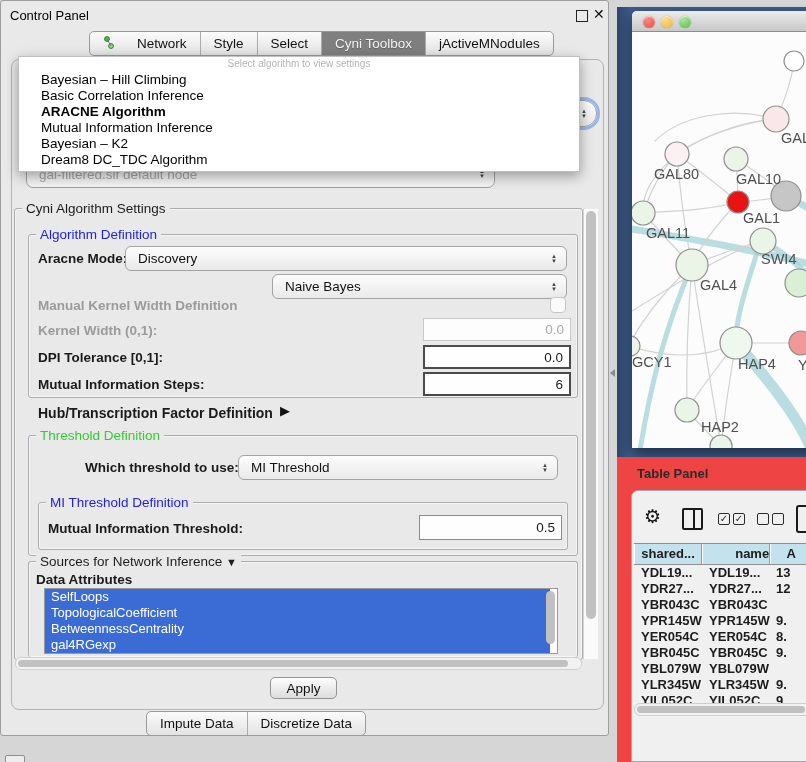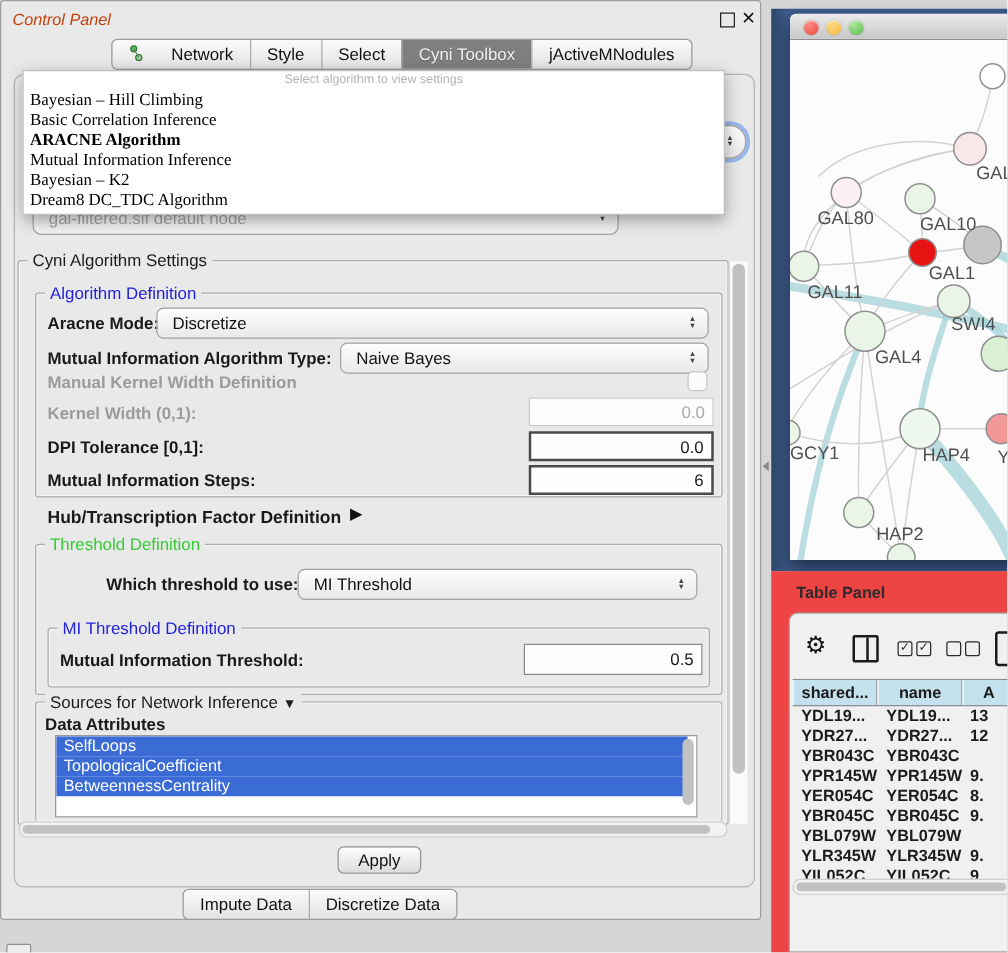--- a/index.html
+++ b/index.html
@@ -2,21 +2,21 @@
 <html><head>
 <meta charset="utf-8">
 <style>
   html,body{margin:0;padding:0;}
   #root{position:relative;width:806px;height:762px;background:#D6D6D6;overflow:hidden;
         font-family:"Liberation Sans","DejaVu Sans",sans-serif;font-size:13px;color:#1c1c1c;}
   .abs{position:absolute;}
   
   .cp-window{left:0;top:6;width:609px;height:736px;background:#E9E9E9;border:1px solid #9E9E9E;
              border-radius:3px;box-sizing:border-box;}
-  .cp-title{left:9px;top:7px;font-size:13px;color:#c2410c;font-style:italic;}
+  .cp-title{left:9px;top:7px;font-size:13px;color:#000000;}
   .float-icon{left:575px;top:9px;width:10px;height:10px;border:1.5px solid #222;}
   .close-icon{left:592px;top:5px;font-size:14px;font-weight:bold;color:#111;}
   
   .tabbar{left:88px;top:30px;height:23px;display:flex;border:1px solid #9a9a9a;border-radius:5px;
           overflow:hidden;background:linear-gradient(#FBFBFB,#E3E3E3);}
   .tab{display:flex;align-items:center;justify-content:center;gap:5px;padding:0 13px;
        border-left:1px solid #ABABAB;font-size:13.5px;color:#111;white-space:nowrap;}
   .tab:first-child{border-left:none;gap:22px;}
   .tab.sel{background:#7F7F7F;color:#F2F2F2;text-shadow:0 1px 1px rgba(0,0,0,.25);}
   
@@ -45,21 +45,21 @@
   .sb-v{background:#FAFAFA;border-left:1px solid #D5D5D5;}
   .thumb{background:#C1C1C1;border-radius:6px;}
   .sb-h{background:#F2F2F2;border:1px solid #CFCFCF;border-radius:6px;}
   
   .btn{box-sizing:border-box;background:linear-gradient(#FDFDFD,#DCDCDC);border:1px solid #939393;
        border-radius:5px;display:flex;align-items:center;justify-content:center;font-size:13.5px;color:#111;}
   
   .popup{left:18px;top:56px;width:560px;height:114px;background:#FFFFFF;border:1px solid #C0C0C0;
          box-shadow:0 4px 12px rgba(0,0,0,.35);z-index:30;}
   .popup-prompt{height:15px;text-align:center;color:#B4B4B4;font-size:10px;line-height:14px;}
-  .popup-item{height:16px;line-height:16px;padding-left:5px;font-size:13.5px;color:#000;white-space:nowrap;font-family:Liberation Serif, serif;}
+  .popup-item{height:16px;line-height:16px;padding-left:22px;font-size:13.5px;color:#000;white-space:nowrap;}
   .popup-item.bold{font-weight:bold;}
   
   .desktop{left:617px;top:7px;width:189px;height:450px;background:linear-gradient(90deg,#2E4769 0px,#3E5C8E 14px);}
   .net-window{left:632px;top:11px;width:200px;height:437px;background:#FCFCFC;border-radius:5px 5px 0 0;
               box-shadow:0 6px 14px rgba(0,0,0,.5);}
   .net-titlebar{left:0;top:0;width:100%;height:21px;border-radius:5px 5px 0 0;
                 background:linear-gradient(#EBEBEB,#C8C8C8);border-bottom:1px solid #8E8E8E;box-sizing:border-box;}
   .light{width:12px;height:12px;border-radius:50%;top:4.5px;box-shadow:inset 0 1px 1px rgba(255,255,255,.7),0 0 1px rgba(0,0,0,.5);}
   .table-region{left:617px;top:457px;width:189px;height:396px;background:#ef4444;font-weight:bold;}
   .tp-title{left:20px;top:9px;font-size:13px;color:#2b2b2b;}
@@ -73,21 +73,21 @@
   .page-icon{width:18px;height:24px;border:2.5px solid #1a1a1a;border-radius:3px;}
   
   .gtable{left:2px;top:52px;width:178px;height:160px;overflow:hidden;font-size:13px;}
   .grow{display:flex;height:16px;line-height:16px;}
   .grow .c1{width:75px;padding-left:7px;box-sizing:border-box;}
   .grow .c2{width:75px;padding-left:7px;box-sizing:border-box;}
   .grow .c3{width:46px;padding-left:6px;box-sizing:border-box;}
   .ghead{display:flex;height:20px;line-height:20px;background:#C4E1EE;border-top:1px solid #8f8f8f;
          border-bottom:1px solid #8f8f8f;text-align:center;}
   .ghead div{box-sizing:border-box;border-right:1px solid #9a9a9a;border-left:1px solid #fff;}
-  .ghead .c1{width:75px;} .ghead .c2{width:75px;} .ghead .c3{width:46px;}
+  .ghead .c1{width:75px;} .ghead .c2{width:75px;text-align:right;} .ghead .c3{width:46px;}
   svg text{font-family:"Liberation Sans","DejaVu Sans",sans-serif;}
 </style>
 </head>
 <body>
 
 <div id="root">
 
   <div class="abs cp-window">
     <div class="abs cp-title">Control Panel</div>
     <div class="abs float-icon"></div>
@@ -141,25 +141,24 @@
   </div>
 
   <div class="abs grp" style="left:14px;top:208px;width:569px;height:452px;z-index:3;"></div>
   <div class="abs grp-label" style="left:22px;top:201px;z-index:4;">Cyni Algorithm Settings</div>
 
   <div class="abs grp" style="left:28px;top:234px;width:550px;height:164px;z-index:4;"></div>
   <div class="abs grp-label blue" style="left:36px;top:227px;z-index:5;">Algorithm Definition</div>
 
   <div class="abs lbl" style="left:38px;top:251px;z-index:5;">Aracne Mode:</div>
   <div class="abs combo" style="left:125px;top:246px;width:442px;height:25px;z-index:5;">
-    <span>Discretize</span>
-    <span class="arrows">▲<br>▼</span>
-  </div>
-
-  <div class="abs lbl" style="left:38px;top:279px;z-index:5;">Mutual Information Algorithm Type:</div>
+    <span>Discovery</span>
+    <span class="arrows">▲<br>▼</span>
+  </div>
+
   <div class="abs combo" style="left:272px;top:274px;width:295px;height:25px;z-index:5;">
     <span>Naive Bayes</span>
     <span class="arrows">▲<br>▼</span>
   </div>
 
   <div class="abs lbl gray" style="left:38px;top:298px;z-index:5;">Manual Kernel Width Definition</div>
   <div class="abs" style="left:550px;top:297px;width:14px;height:14px;border:1.5px solid #C6C6C6;border-radius:4px;background:#FBFBFB;z-index:5;"></div>
 
   <div class="abs lbl gray" style="left:38px;top:323px;z-index:5;">Kernel Width (0,1):</div>
   <div class="abs field disabled" style="left:423px;top:318px;width:148px;height:23px;z-index:5;">
@@ -196,20 +195,21 @@
     </div>
 
   <div class="abs grp" style="left:28px;top:561px;width:550px;height:96px;border-bottom:none;z-index:4;"></div>
   <div class="abs grp-label" style="left:36px;top:554px;z-index:5;"><span>Sources for Network Inference</span> <span style="font-size:11px;">▼</span></div>
   <div class="abs lbl" style="left:36px;top:572px;z-index:5;">Data Attributes</div>
 
   <div class="abs attr-list" style="left:44px;top:588px;width:514px;height:66px;z-index:5;">
     <div class="attr-item">SelfLoops</div>
     <div class="attr-item">TopologicalCoefficient</div>
     <div class="attr-item">BetweennessCentrality</div>
+    <div class="attr-item">gal4RGexp</div>
     <div class="abs thumb" style="right:2px;top:2px;width:9px;height:53px;"></div>
   </div>
 
   <div class="abs sb-h" style="left:15px;top:657px;width:565px;height:11px;z-index:5;">
     <div class="abs thumb" style="left:2px;top:1.5px;width:550px;height:7px;"></div>
   </div>
 
   <div class="abs sb-v" style="left:583px;top:209px;width:14px;height:450px;z-index:5;">
     <div class="abs thumb" style="left:2px;top:2px;width:10px;height:408px;"></div>
   </div>

